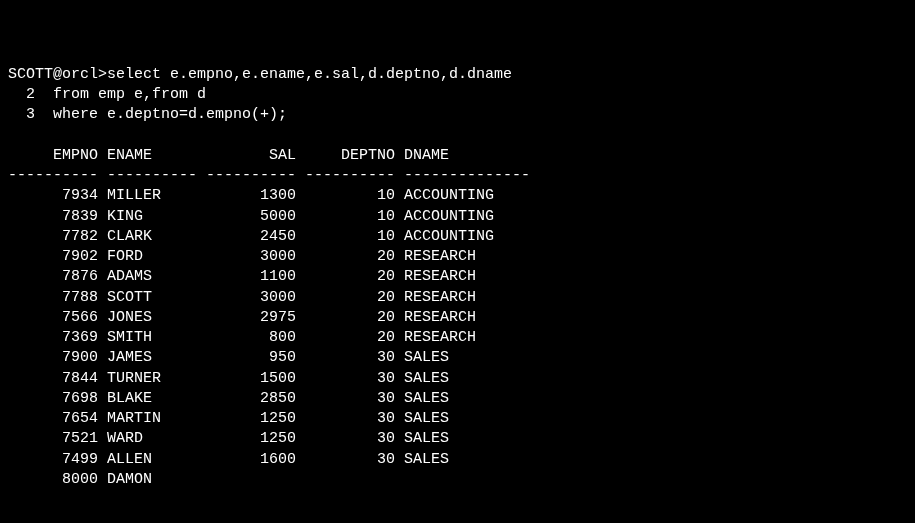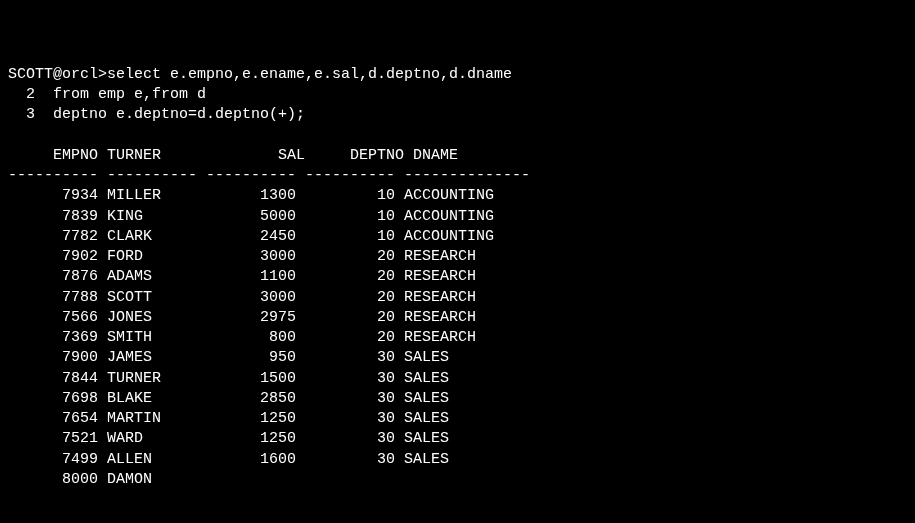--- a/index.html
+++ b/index.html
@@ -16,23 +16,23 @@
       box-sizing: border-box;
       overflow: hidden;
     }
   </style>
 </head>
 <body>
 
 
 <span>SCOTT@orcl&gt;</span><span>select e.empno,e.ename,e.sal,d.deptno,d.dname</span>
 <span>  2  </span><span>from emp e,from d</span>
-<span>  3  </span><span>deptno e.deptno=d.deptno(+);</span>
+<span>  3  </span><span>where e.deptno=d.empno(+);</span>
 <span></span>
-<span>     EMPNO TURNER             SAL     DEPTNO DNAME</span>
+<span>     EMPNO ENAME             SAL     DEPTNO DNAME</span>
 <span>---------- ---------- ---------- ---------- --------------</span>
 <div id="rows">      7934 MILLER           1300         10 ACCOUNTING    
       7839 KING             5000         10 ACCOUNTING    
       7782 CLARK            2450         10 ACCOUNTING    
       7902 FORD             3000         20 RESEARCH      
       7876 ADAMS            1100         20 RESEARCH      
       7788 SCOTT            3000         20 RESEARCH      
       7566 JONES            2975         20 RESEARCH      
       7369 SMITH             800         20 RESEARCH      
       7900 JAMES             950         30 SALES         

